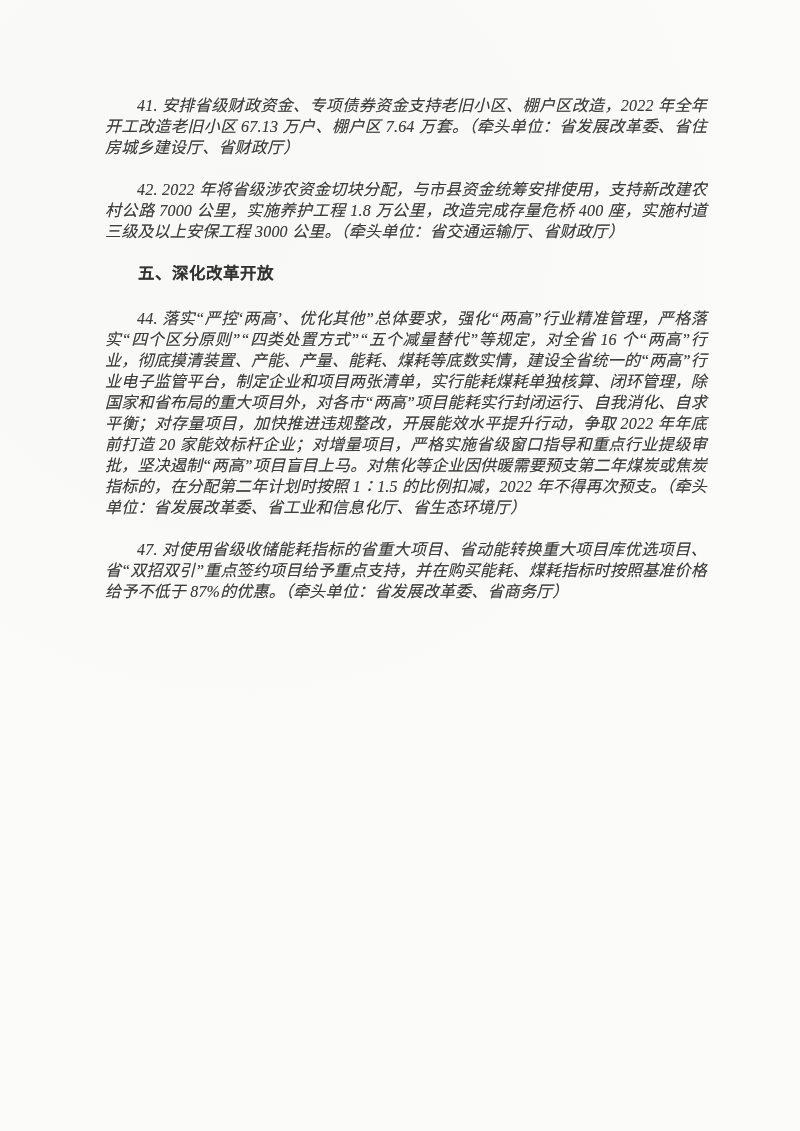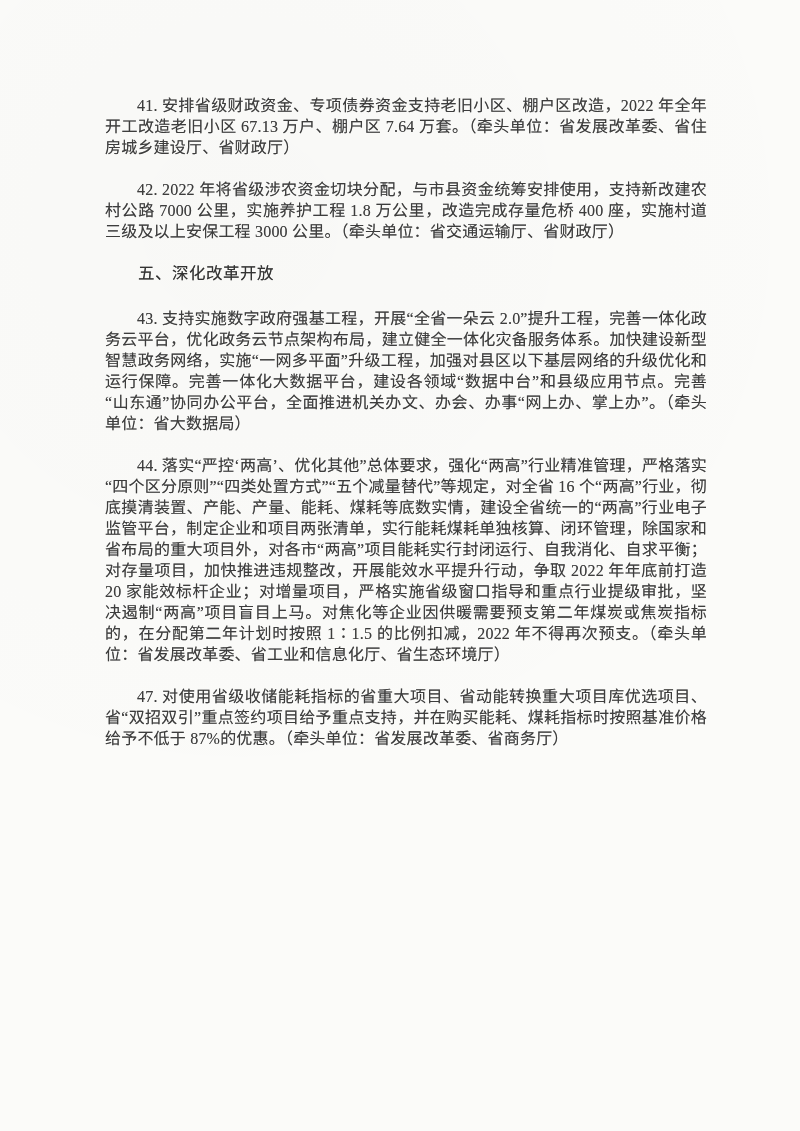--- a/index.html
+++ b/index.html
@@ -26,45 +26,45 @@
   .doc-paragraph {
     margin: 0 0 21px 0;
     font-size: 16px;
     line-height: 21px;
     text-align: justify;
     text-indent: 2em;
     color: #3d3d3d;
     letter-spacing: 0.2px;
     text-shadow: 0 0 0.6px rgba(80,80,80,0.55);
     word-break: break-all;
+    font-style: italic;
   }
   .doc-paragraph:last-child {
     margin-bottom: 0;
   }
   .section-heading {
     margin: 21px 0 24px 0;
     font-size: 16.5px;
     line-height: 21px;
-    font-weight: normal;
+    font-weight: bold;
     text-indent: 2em;
     color: #333333;
     letter-spacing: 0.5px;
     text-shadow: 0 0 0.6px rgba(60,60,60,0.6);
   }
 </style>
 </head>
 <body>
 
 <main class="page">
   <p class="doc-paragraph">41. 安排省级财政资金、专项债券资金支持老旧小区、棚户区改造，2022 年全年开工改造老旧小区 67.13 万户、棚户区 7.64 万套。（牵头单位：省发展改革委、省住房城乡建设厅、省财政厅）</p>
 
   <p class="doc-paragraph">42. 2022 年将省级涉农资金切块分配，与市县资金统筹安排使用，支持新改建农村公路 7000 公里，实施养护工程 1.8 万公里，改造完成存量危桥 400 座，实施村道三级及以上安保工程 3000 公里。（牵头单位：省交通运输厅、省财政厅）</p>
 
   <h2 class="section-heading">五、深化改革开放</h2>
 
-  <p class="doc-paragraph">43. 支持实施数字政府强基工程，开展“全省一朵云 2.0”提升工程，完善一体化政务云平台，优化政务云节点架构布局，建立健全一体化灾备服务体系。加快建设新型智慧政务网络，实施“一网多平面”升级工程，加强对县区以下基层网络的升级优化和运行保障。完善一体化大数据平台，建设各领域“数据中台”和县级应用节点。完善“山东通”协同办公平台，全面推进机关办文、办会、办事“网上办、掌上办”。（牵头单位：省大数据局）</p>
 
   <p class="doc-paragraph">44. 落实“严控‘两高’、优化其他”总体要求，强化“两高”行业精准管理，严格落实“四个区分原则”“四类处置方式”“五个减量替代”等规定，对全省 16 个“两高”行业，彻底摸清装置、产能、产量、能耗、煤耗等底数实情，建设全省统一的“两高”行业电子监管平台，制定企业和项目两张清单，实行能耗煤耗单独核算、闭环管理，除国家和省布局的重大项目外，对各市“两高”项目能耗实行封闭运行、自我消化、自求平衡；对存量项目，加快推进违规整改，开展能效水平提升行动，争取 2022 年年底前打造 20 家能效标杆企业；对增量项目，严格实施省级窗口指导和重点行业提级审批，坚决遏制“两高”项目盲目上马。对焦化等企业因供暖需要预支第二年煤炭或焦炭指标的，在分配第二年计划时按照 1∶1.5 的比例扣减，2022 年不得再次预支。（牵头单位：省发展改革委、省工业和信息化厅、省生态环境厅）</p>
 
 
 
   <p class="doc-paragraph">47. 对使用省级收储能耗指标的省重大项目、省动能转换重大项目库优选项目、省“双招双引”重点签约项目给予重点支持，并在购买能耗、煤耗指标时按照基准价格给予不低于 87%的优惠。（牵头单位：省发展改革委、省商务厅）</p>
 </main>
 
 </body></html>

